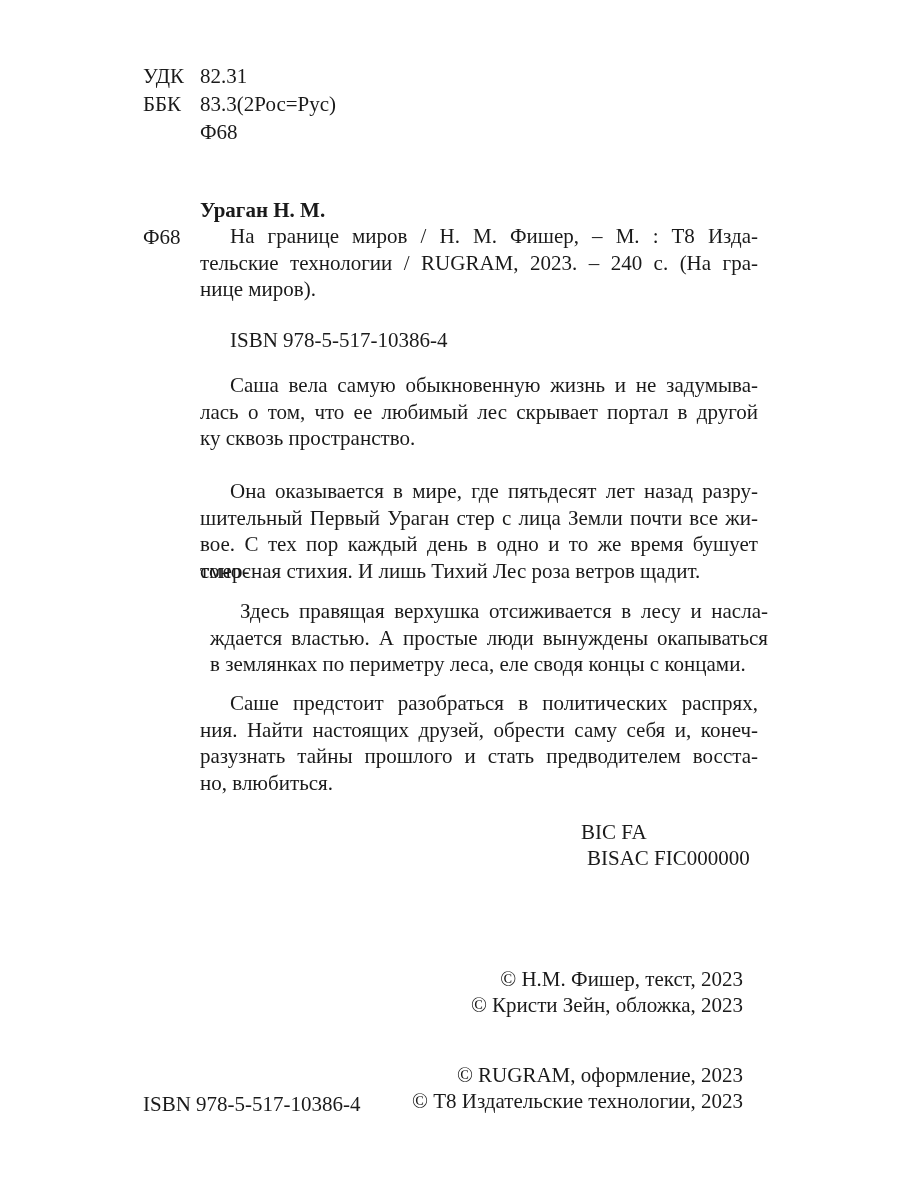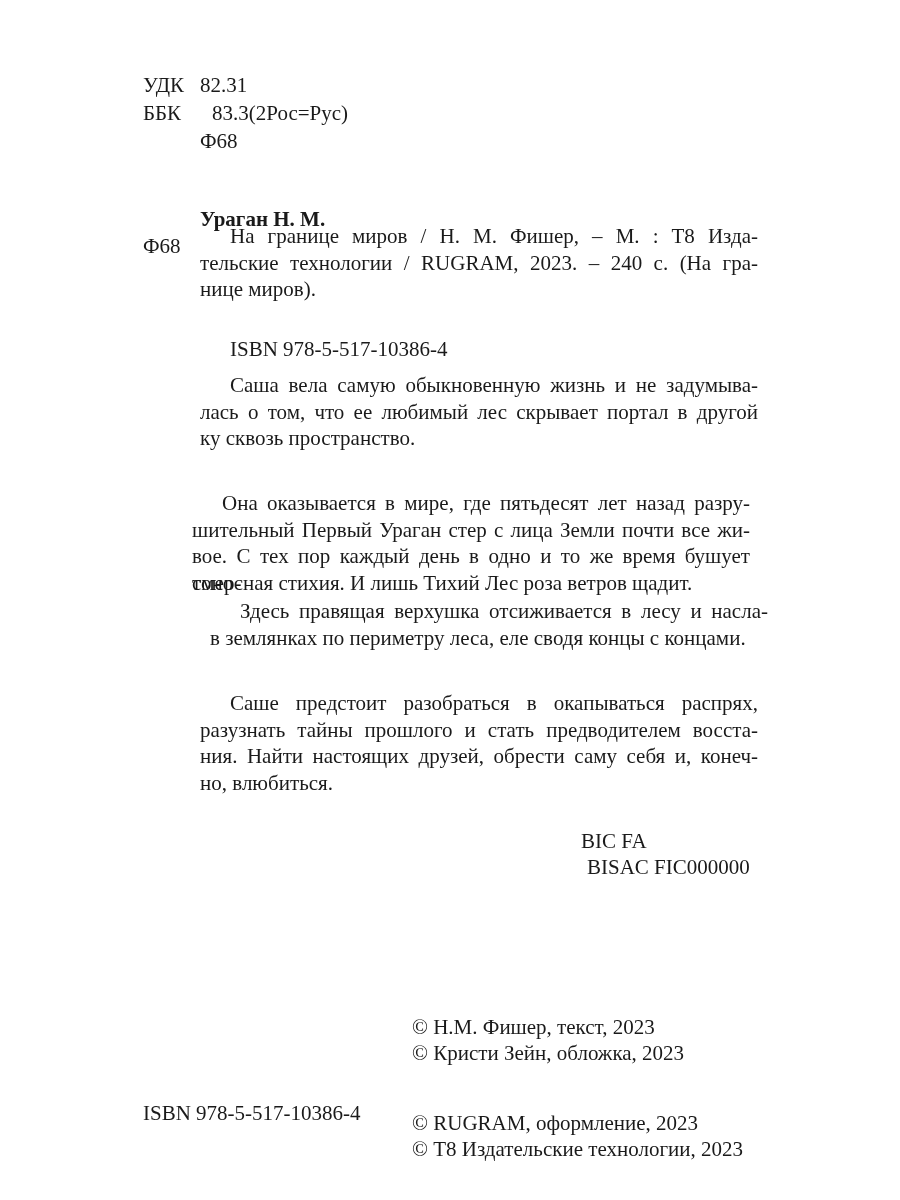--- a/index.html
+++ b/index.html
@@ -9,42 +9,42 @@
     }
     body {
       width: 900px;
       height: 1200px;
       position: relative;
       overflow: hidden;
       font-family: "Liberation Serif", "DejaVu Serif", serif;
       color: #1a1a1a;
       font-size: 21px;
     }
-    .abs { position: absolute; white-space: nowrap; margin-top: 9px; }
+    .abs { position: absolute; white-space: nowrap; }
     .bold { font-weight: bold; }
     .just-row {
       display: flex;
       justify-content: space-between;
       height: 26.5px;
       line-height: 26.5px;
     }
     .left-row {
       height: 26.5px;
       line-height: 26.5px;
       white-space: nowrap;
     }
   </style>
 </head>
 <body>
 
 <div>
   <span class="abs" style="left:143px; top:64px;">УДК</span>
   <span class="abs" style="left:200px; top:64px;">82.31</span>
   <span class="abs" style="left:143px; top:92px;">ББК</span>
-  <span class="abs" style="left:212px; top:92px;">83.3(2Рос=Рус)</span>
+  <span class="abs" style="left:200px; top:92px;">83.3(2Рос=Рус)</span>
   <span class="abs" style="left:200px; top:120px;">Ф68</span>
 </div>
 
 <div>
   <span class="abs bold" style="left:200px; top:198px;">Ураган Н. М.</span>
   <span class="abs" style="left:143px; top:225px;">Ф68</span>
   <div style="position:absolute; left:200px; top:223px; width:558px;">
     <div class="just-row" style="padding-left:30px;">
         <span style="width:100%; text-align:justify; text-align-last:justify; display:block;">На границе миров / Н. М. Фишер, – М. : Т8 Изда-</span>
       </div>
@@ -61,60 +61,63 @@
   <div style="position:absolute; left:200px; top:372px; width:558px;">
     <div class="just-row" style="padding-left:30px;">
         <span style="width:100%; display:block; text-align:justify; text-align-last:justify;">Саша вела самую обыкновенную жизнь и не задумыва-</span>
       </div>
     <div class="just-row">
         <span style="width:100%; display:block; text-align:justify; text-align-last:justify;">лась о том, что ее любимый лес скрывает портал в другой</span>
       </div>
     <div class="left-row"><span>ку сквозь пространство.</span></div>
   </div>
 
-  <div style="position:absolute; left:192px; top:478px; width:558px;margin-top:12px;">
+  <div style="position:absolute; left:200px; top:478px; width:558px;">
     <div class="just-row" style="padding-left:30px;">
         <span style="width:100%; display:block; text-align:justify; text-align-last:justify;">Она оказывается  в мире, где пятьдесят лет назад разру-</span>
       </div>
     <div class="just-row">
         <span style="width:100%; display:block; text-align:justify; text-align-last:justify;">шительный Первый Ураган стер с лица Земли почти все жи-</span>
       </div>
     <div class="just-row">
         <span style="width:100%; display:block; text-align:justify; text-align-last:justify;">вое. С тех пор каждый день в одно и то же время бушует смер-</span>
       </div>
     <div class="left-row"><span>тоносная  стихия. И лишь Тихий Лес роза ветров щадит.</span></div>
   </div>
 
   <div style="position:absolute; left:210px; top:598px; width:558px;">
     <div class="just-row" style="padding-left:30px;">
         <span style="width:100%; display:block; text-align:justify; text-align-last:justify;">Здесь правящая верхушка отсиживается в лесу и насла-</span>
       </div>
+    <div class="just-row">
+        <span style="width:100%; display:block; text-align:justify; text-align-last:justify;">ждается властью. А простые люди вынуждены окапываться</span>
+      </div>
     <div class="left-row"><span>в землянках по периметру леса, еле сводя концы с концами.</span></div>
   </div>
 
   <div style="position:absolute; left:200px; top:690px; width:558px;">
     <div class="just-row" style="padding-left:30px;">
-        <span style="width:100%; display:block; text-align:justify; text-align-last:justify;">Саше предстоит разобраться в окапываться распрях,</span>
+        <span style="width:100%; display:block; text-align:justify; text-align-last:justify;">Саше предстоит разобраться в политических распрях,</span>
+      </div>
+    <div class="just-row">
+        <span style="width:100%; display:block; text-align:justify; text-align-last:justify;">ния. Найти настоящих друзей, обрести саму себя и, конеч-</span>
       </div>
     <div class="just-row">
         <span style="width:100%; display:block; text-align:justify; text-align-last:justify;">разузнать тайны прошлого и стать предводителем восста-</span>
-      </div>
-    <div class="just-row">
-        <span style="width:100%; display:block; text-align:justify; text-align-last:justify;">ния. Найти настоящих друзей, обрести саму себя и, конеч-</span>
       </div>
     <div class="left-row"><span>но, влюбиться.</span></div>
   </div>
 </div>
 
 <div>
   <span class="abs" style="left:581px; top:820px;">BIC FA</span>
   <span class="abs" style="left:587px; top:846px;">BISAC FIC000000</span>
 </div>
 
 <div>
   <span class="abs" style="left:143px; top:1092px;">ISBN 978-5-517-10386-4</span>
-  <div style="position:absolute; left:412px; top:1014px;">
+  <div style="position:absolute; left:412px; top:966px;text-align:right;">
     <div class="left-row" style="height:26px; line-height:26px;">© Н.М. Фишер, текст, 2023</div>
     <div class="left-row" style="height:26px; line-height:26px;">© Кристи Зейн, обложка, 2023</div>
     <div class="left-row" style="height:26px; line-height:26px;margin-top:44px;">© RUGRAM, оформление, 2023</div>
     <div class="left-row" style="height:26px; line-height:26px;">© Т8 Издательские технологии, 2023</div>
   </div>
 </div>
 
 </body></html>

